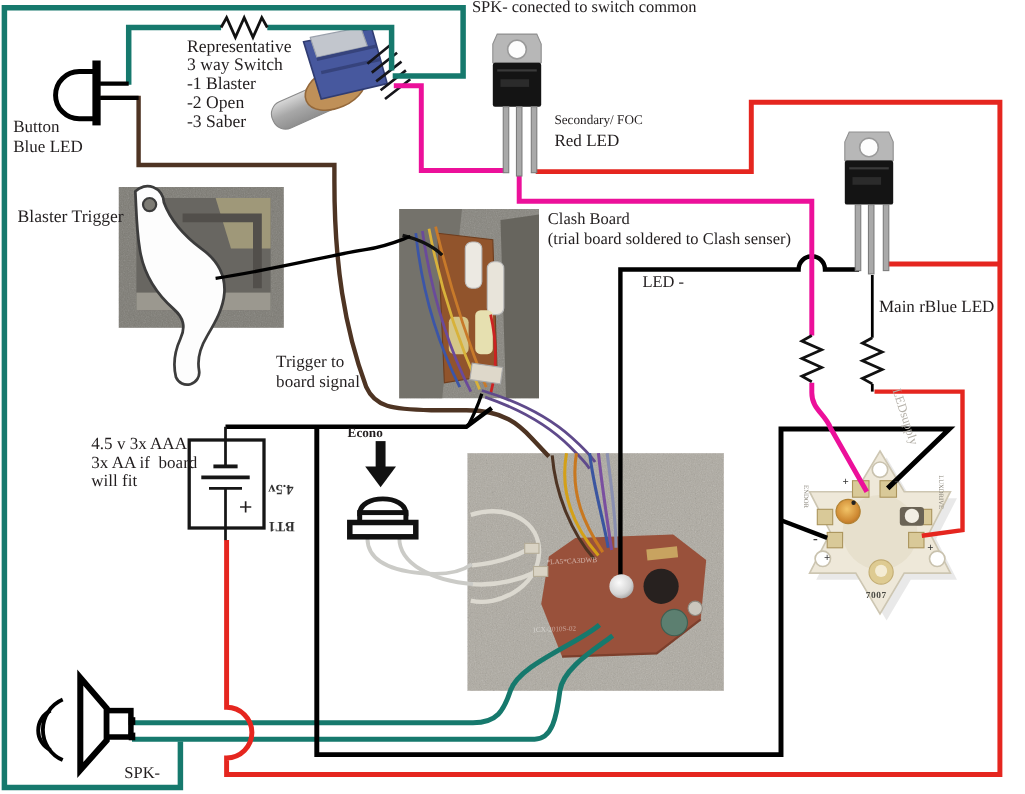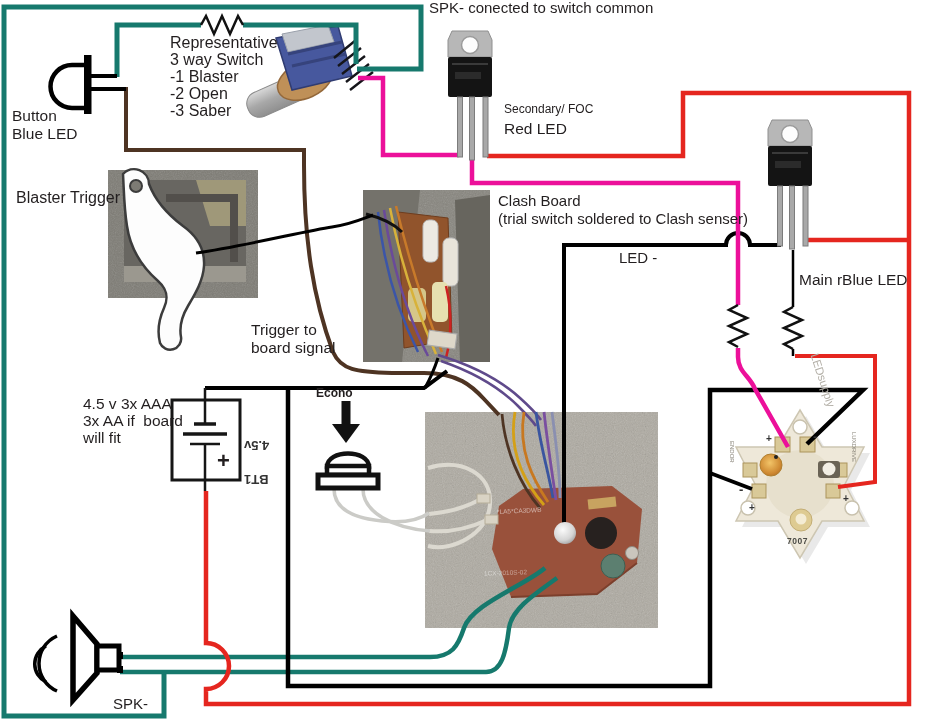--- a/index.html
+++ b/index.html
@@ -1,16 +1,16 @@
 <!DOCTYPE html>
 <html><head>
 <meta charset="utf-8">
 <style>
 html,body{margin:0;padding:0}
-#stage{position:relative;width:932px;height:722px;background:#fff;font-family:Liberation Sans, sans-serif;color:#221e1f;overflow:hidden}
+#stage{position:relative;width:932px;height:722px;background:#fff;font-family:Liberation Serif, serif;color:#221e1f;overflow:hidden}
 #art{position:absolute;left:0;top:0}
 .lbl{position:absolute;white-space:pre;line-height:1.05}
 .rot180{transform:rotate(180deg)}
 .vert{writing-mode:vertical-rl}
 </style>
 </head>
 <body>
 
 <div id="stage">
 <svg id="art" width="932" height="722" viewBox="0 0 932 722">
@@ -239,22 +239,22 @@
 <div class="lbl" style="left:170px;top:52px;font-size:16px">3 way Switch</div>
 <div class="lbl" style="left:170px;top:69px;font-size:16px">-1 Blaster</div>
 <div class="lbl" style="left:170px;top:86px;font-size:16px">-2 Open</div>
 <div class="lbl" style="left:170px;top:103px;font-size:16px">-3 Saber</div>
 <div class="lbl" style="left:12px;top:108px;font-size:15.5px">Button</div>
 <div class="lbl" style="left:12px;top:126px;font-size:15.5px">Blue LED</div>
 <div class="lbl" style="left:504px;top:103px;font-size:12px">Secondary/ FOC</div>
 <div class="lbl" style="left:504px;top:121px;font-size:15.5px">Red LED</div>
 <div class="lbl" style="left:16px;top:190px;font-size:16px">Blaster Trigger</div>
 <div class="lbl" style="left:498px;top:193px;font-size:15px">Clash Board</div>
-<div class="lbl" style="left:498px;top:211px;font-size:15px">(trial switch soldered to Clash senser)</div>
-<div class="lbl" style="left:619px;top:250px;font-size:15px">LED -</div>
+<div class="lbl" style="left:498px;top:211px;font-size:15px">(trial board soldered to Clash senser)</div>
+<div class="lbl" style="left:584px;top:250px;font-size:15px">LED -</div>
 <div class="lbl" style="left:799px;top:272px;font-size:15.5px">Main rBlue LED</div>
 <div class="lbl" style="left:251px;top:322px;font-size:15.5px">Trigger to</div>
 <div class="lbl" style="left:251px;top:340px;font-size:15.5px">board signal</div>
 <div class="lbl" style="left:83px;top:396px;font-size:15.5px">4.5 v 3x AAA</div>
 <div class="lbl" style="left:83px;top:413px;font-size:15.5px">3x AA if  board</div>
 <div class="lbl" style="left:83px;top:430px;font-size:15.5px">will fit</div>
 <div class="lbl" style="left:316px;top:387px;font-size:12px;font-weight:700">Econo</div>
 <div class="lbl" style="left:113px;top:696px;font-size:15px">SPK-</div>
 <div class="lbl rot180" style="left:244px;top:438px;font-size:13px;font-weight:700;color:#333">4.5v</div>
 <div class="lbl rot180" style="left:244px;top:472px;font-size:13px;font-weight:700;color:#333">BT1</div>

